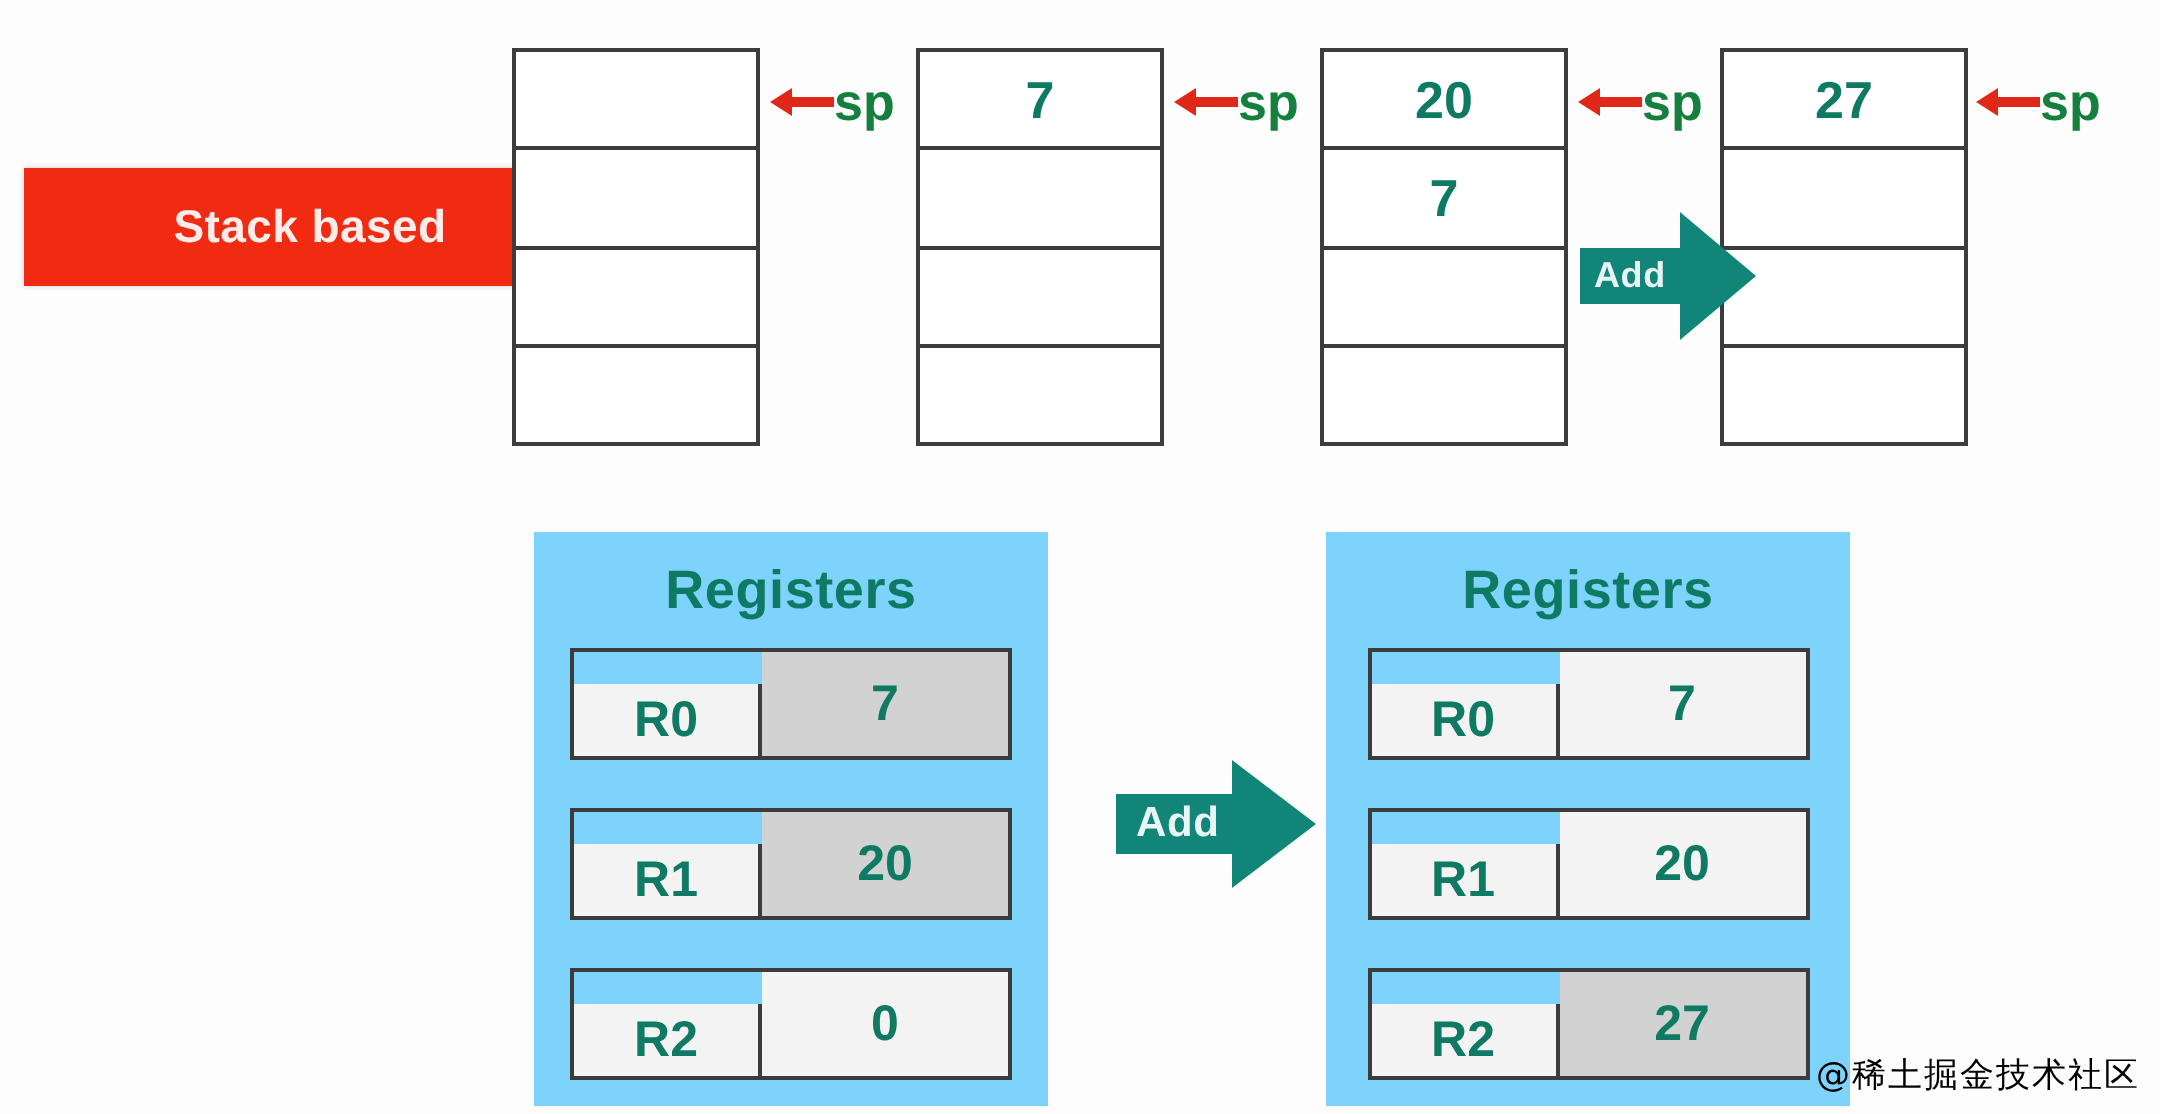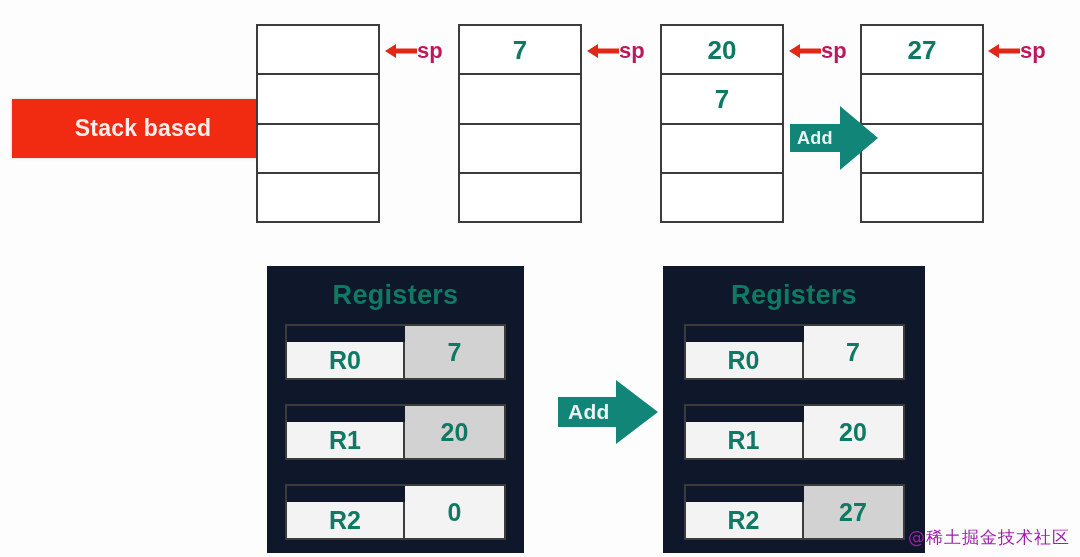--- a/index.html
+++ b/index.html
@@ -28,21 +28,21 @@
     background: #f02b11;
     color: #fdece9;
     font-weight: bold;
     font-size: 23px;
     letter-spacing: 0.2px;
     display: flex;
     align-items: center;
     justify-content: center;
     box-shadow: 0 0 3px rgba(0,0,0,0.18);
   }
-  #label-stack  { left: 12px;  top: 99px;  width: 262px; height: 59px; }
+  #label-stack  { left: 12px;  top: 84px;  width: 262px; height: 59px; padding-left: 12px; }
   #label-register { left: 12px; top: 378px; width: 231px; height: 61px; }
 
   
   .stack {
     position: absolute;
     top: 24px;
     width: 124px;
     height: 199px;
     border: 2.5px solid #3c3c3c;
     box-sizing: border-box;
@@ -77,23 +77,23 @@
     display: flex;
     align-items: center;
     gap: 1px;
   }
   .sp-pointer .sp-arrow {
     display: block;
     width: 32px;
     height: 18px;
   }
   .sp-pointer .sp-text {
-    color: #be185d;
-    font-weight: bold;
-    font-size: 22px;
+    color: #15803d;
+    font-weight: bold;
+    font-size: 26px;
     line-height: 1;
     margin-left: -1px;
   }
   #sp-0 { left: 385px; }
   #sp-1 { left: 587px; }
   #sp-2 { left: 789px; }
   #sp-3 { left: 988px; }
 
   
   .add-arrow {
@@ -114,21 +114,21 @@
     letter-spacing: 0.3px;
   }
   #add-stack { left: 790px; top: 104px; width: 88px; height: 68px; }
   #add-stack .arrow-text { font-size: 18px; left: 7px; }
   #add-register { left: 558px; top: 377px; width: 100px; height: 70px; }
   #add-register .arrow-text { font-size: 21px; left: 10px; }
 
   
   .reg-panel {
     position: absolute;
-    background: #0f172a;
+    background: #7dd3fc;
     box-sizing: border-box;
   }
   #reg-panel-before { left: 267px; top: 266px; width: 257px; height: 287px; }
   #reg-panel-after  { left: 663px; top: 266px; width: 262px; height: 287px; }
 
   .reg-title {
     position: absolute;
     left: 0;
     top: 14px;
     width: 100%;
@@ -161,37 +161,37 @@
     display: flex;
     align-items: center;
     justify-content: center;
     color: #0f7a63;
     font-weight: bold;
     font-size: 25px;
     line-height: 1;
     box-sizing: border-box;
   }
   .reg-row .reg-name {
-    width: 118px;
+    width: 94px;
     background: #f3f3f3;
     border-right: 2.5px solid #3c3c3c;
     margin-top: 16px;
   }
   .reg-row .reg-value {
     flex: 1 1 auto;
     background: #f3f3f3;
   }
   .reg-row .reg-value.hl { background: #d2d2d2; }
 
   
   #watermark {
     position: absolute;
     right: 10px;
     bottom: 8px;
-    color: #a21caf;
+    color: #000000;
     font-size: 17px;
     font-family: "DejaVu Sans", sans-serif;
     letter-spacing: 1px;
     white-space: nowrap;
   }
 </style>
 </head>
 <body>
 
 <div class="canvas">

